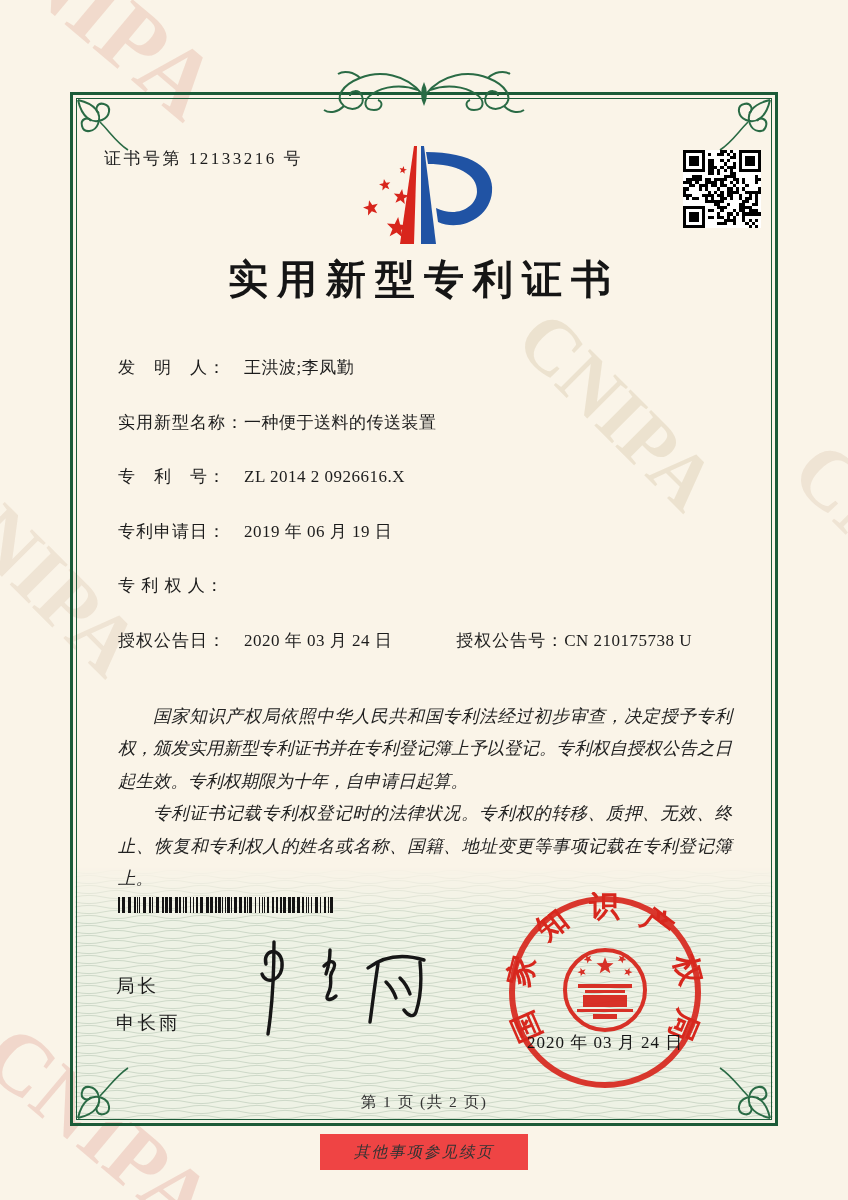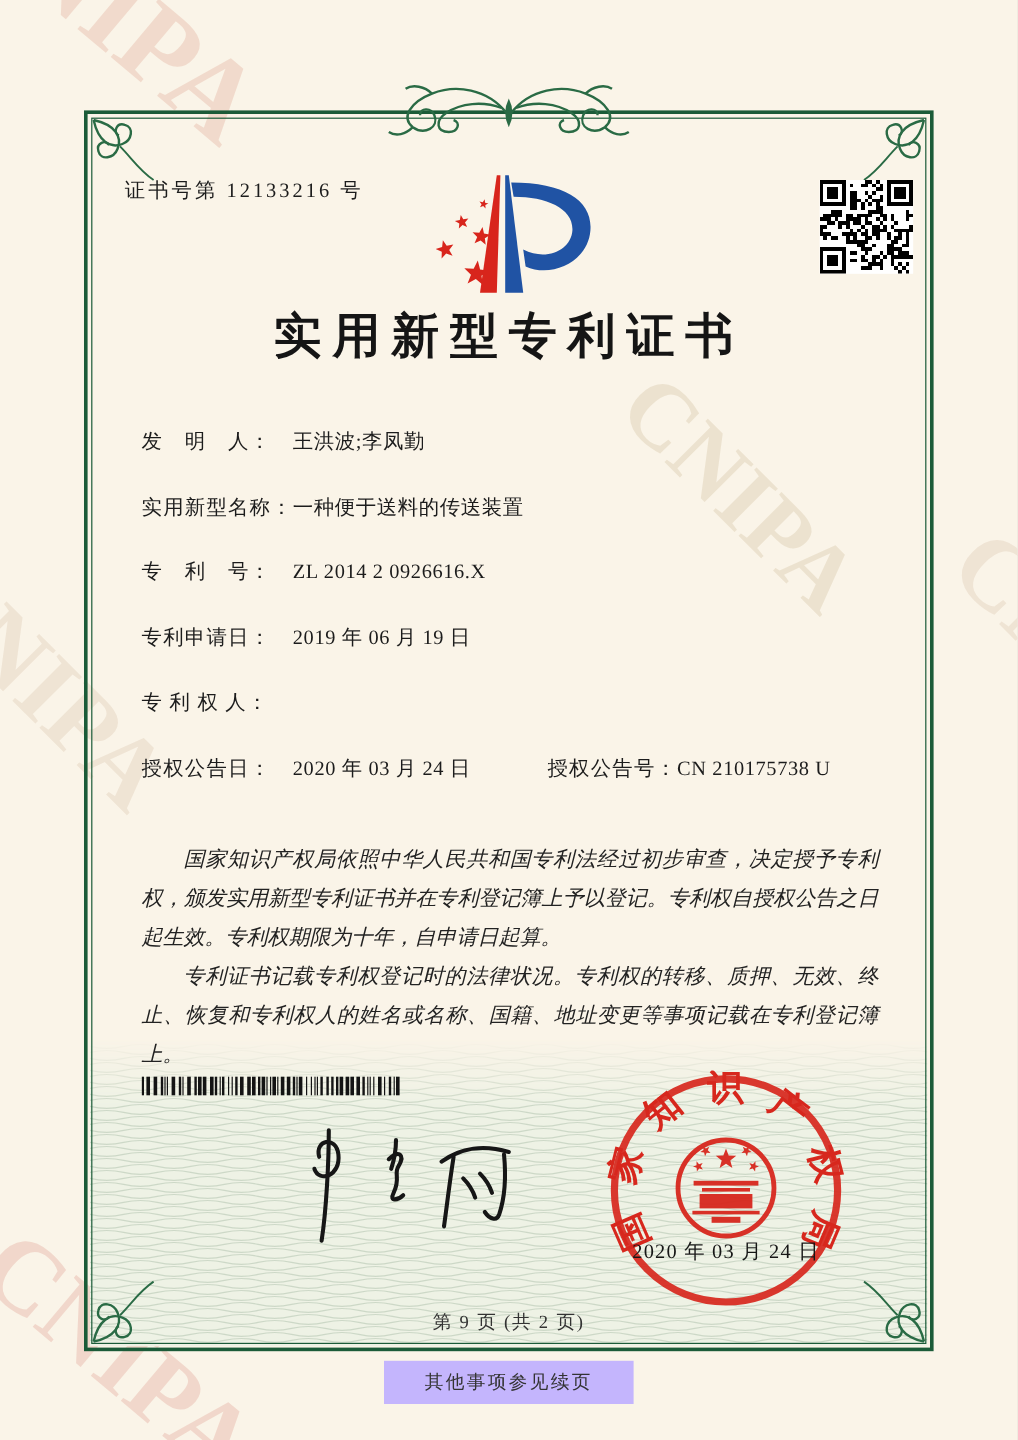--- a/index.html
+++ b/index.html
@@ -76,22 +76,22 @@
   .seal-date{
     position:absolute;left:505px;top:1031px;width:200px;text-align:center;
     font-size:17px;color:#161616;letter-spacing:1px;
   }
   .page-ind{
     position:absolute;left:0;top:1092px;width:100%;text-align:center;
     font-size:15.5px;color:#333;letter-spacing:1.5px;
   }
   .footer-note{
     position:absolute;left:320px;top:1134px;width:208px;height:36px;
-    background:#c4b5fd;display:flex;align-items:center;justify-content:center;
-    font-size:15.5px;color:#333;letter-spacing:2px;z-index:5;
+    background:#ef4444;display:flex;align-items:center;justify-content:center;
+    font-size:15.5px;font-style:italic;color:#333;letter-spacing:2px;z-index:5;
   }
 </style>
 </head>
 <body>
 
 <div id="page">
 
   <div class="wm wm-tl">CNIPA</div>
   <div class="wm wm-c">CNIPA</div>
   <div class="wm wm-l">CNIPA</div>
@@ -556,20 +556,24 @@
         <div style="width: 1px; background: rgb(20, 20, 20);"></div>
         <div style="width: 3px; background: transparent;"></div>
         <div style="width: 2px; background: rgb(20, 20, 20);"></div>
         <div style="width: 2px; background: transparent;"></div>
         <div style="width: 1px; background: rgb(20, 20, 20);"></div>
         <div style="width: 1px; background: transparent;"></div>
         <div style="width: 3px; background: rgb(20, 20, 20);"></div>
         <div style="width: 3px; background: transparent;"></div>
       </div>
 
+    <div class="director">
+      <div>局长</div>
+      <div>申长雨</div>
+    </div>
 
     <svg class="signature" width="215" height="105" viewBox="0 0 215 105" fill="none" stroke="#161616" stroke-width="3.4" stroke-linecap="round" stroke-linejoin="round">
       <path d="M38 26 C34 12 52 8 54 24 C56 42 38 48 34 36"></path>
       <path d="M46 4 C46 30 44 70 40 96"></path>
       <path d="M96 28 C104 20 110 24 104 34 C100 40 106 44 100 56 C96 64 104 62 108 58"></path>
       <path d="M102 12 C102 20 100 30 98 36"></path>
       <path d="M140 30 C156 18 176 16 196 22"></path>
       <path d="M150 26 C146 52 144 70 142 84"></path>
       <path d="M192 24 C194 44 192 62 188 74 C186 80 180 78 176 72"></path>
       <path d="M158 44 C162 48 166 54 168 60"></path>
@@ -591,17 +595,17 @@
         <polygon points="124.54,75.77 124.57,78.94 127.50,80.16 124.49,81.16 124.24,84.33 122.35,81.78 119.27,82.52 121.11,79.93 119.45,77.23 122.48,78.18"></polygon>
         <rect x="73" y="92" width="54" height="4"></rect>
         <rect x="80" y="98" width="40" height="3"></rect>
         <rect x="78" y="103" width="44" height="12"></rect>
         <rect x="72" y="117" width="56" height="3"></rect>
         <rect x="88" y="122" width="24" height="5"></rect>
       </g>
     </svg>
     <div class="seal-date">2020 年 03 月 24 日</div>
 
-    <div class="page-ind">第 9 页 (共 2 页)</div>
+    <div class="page-ind">第 1 页 (共 2 页)</div>
   </div>
 
   <div class="footer-note">其他事项参见续页</div>
 </div>
 
 </body></html>

